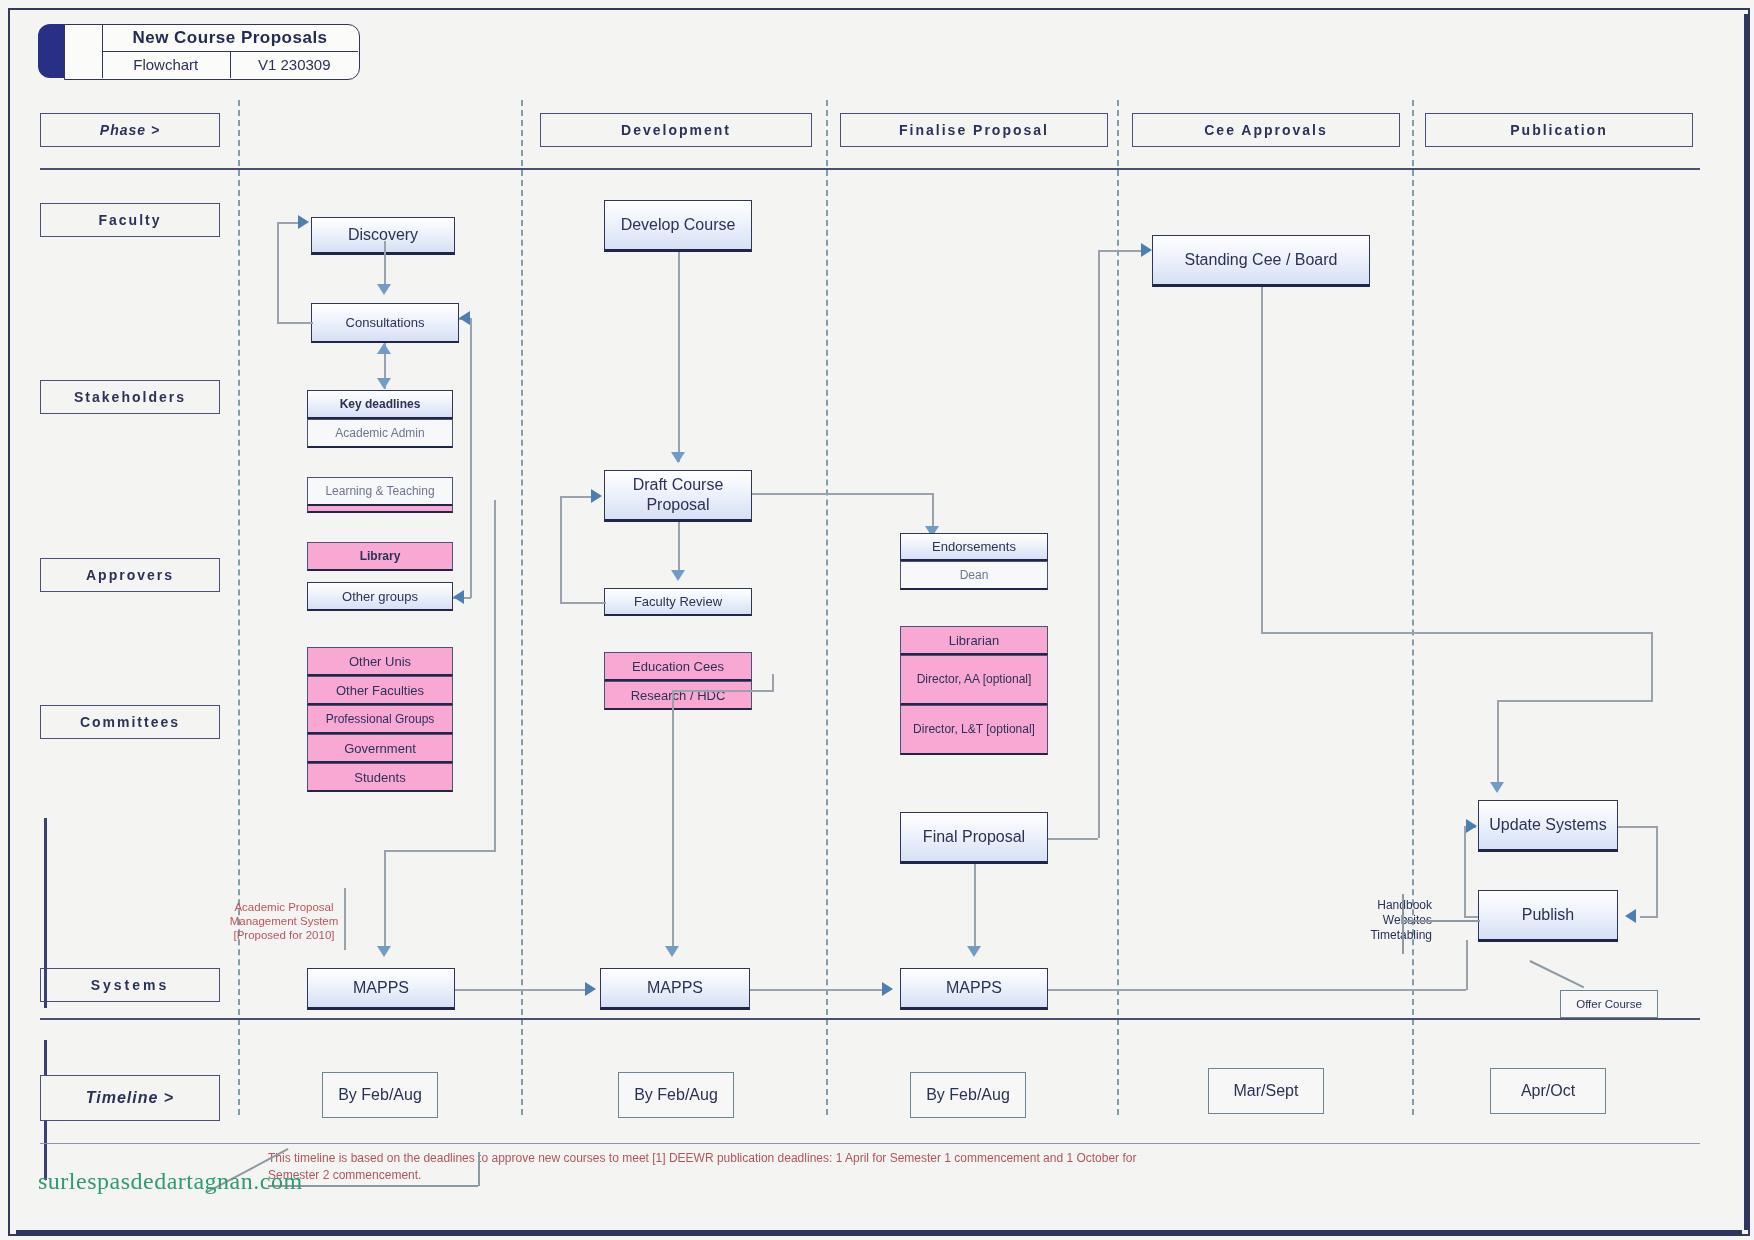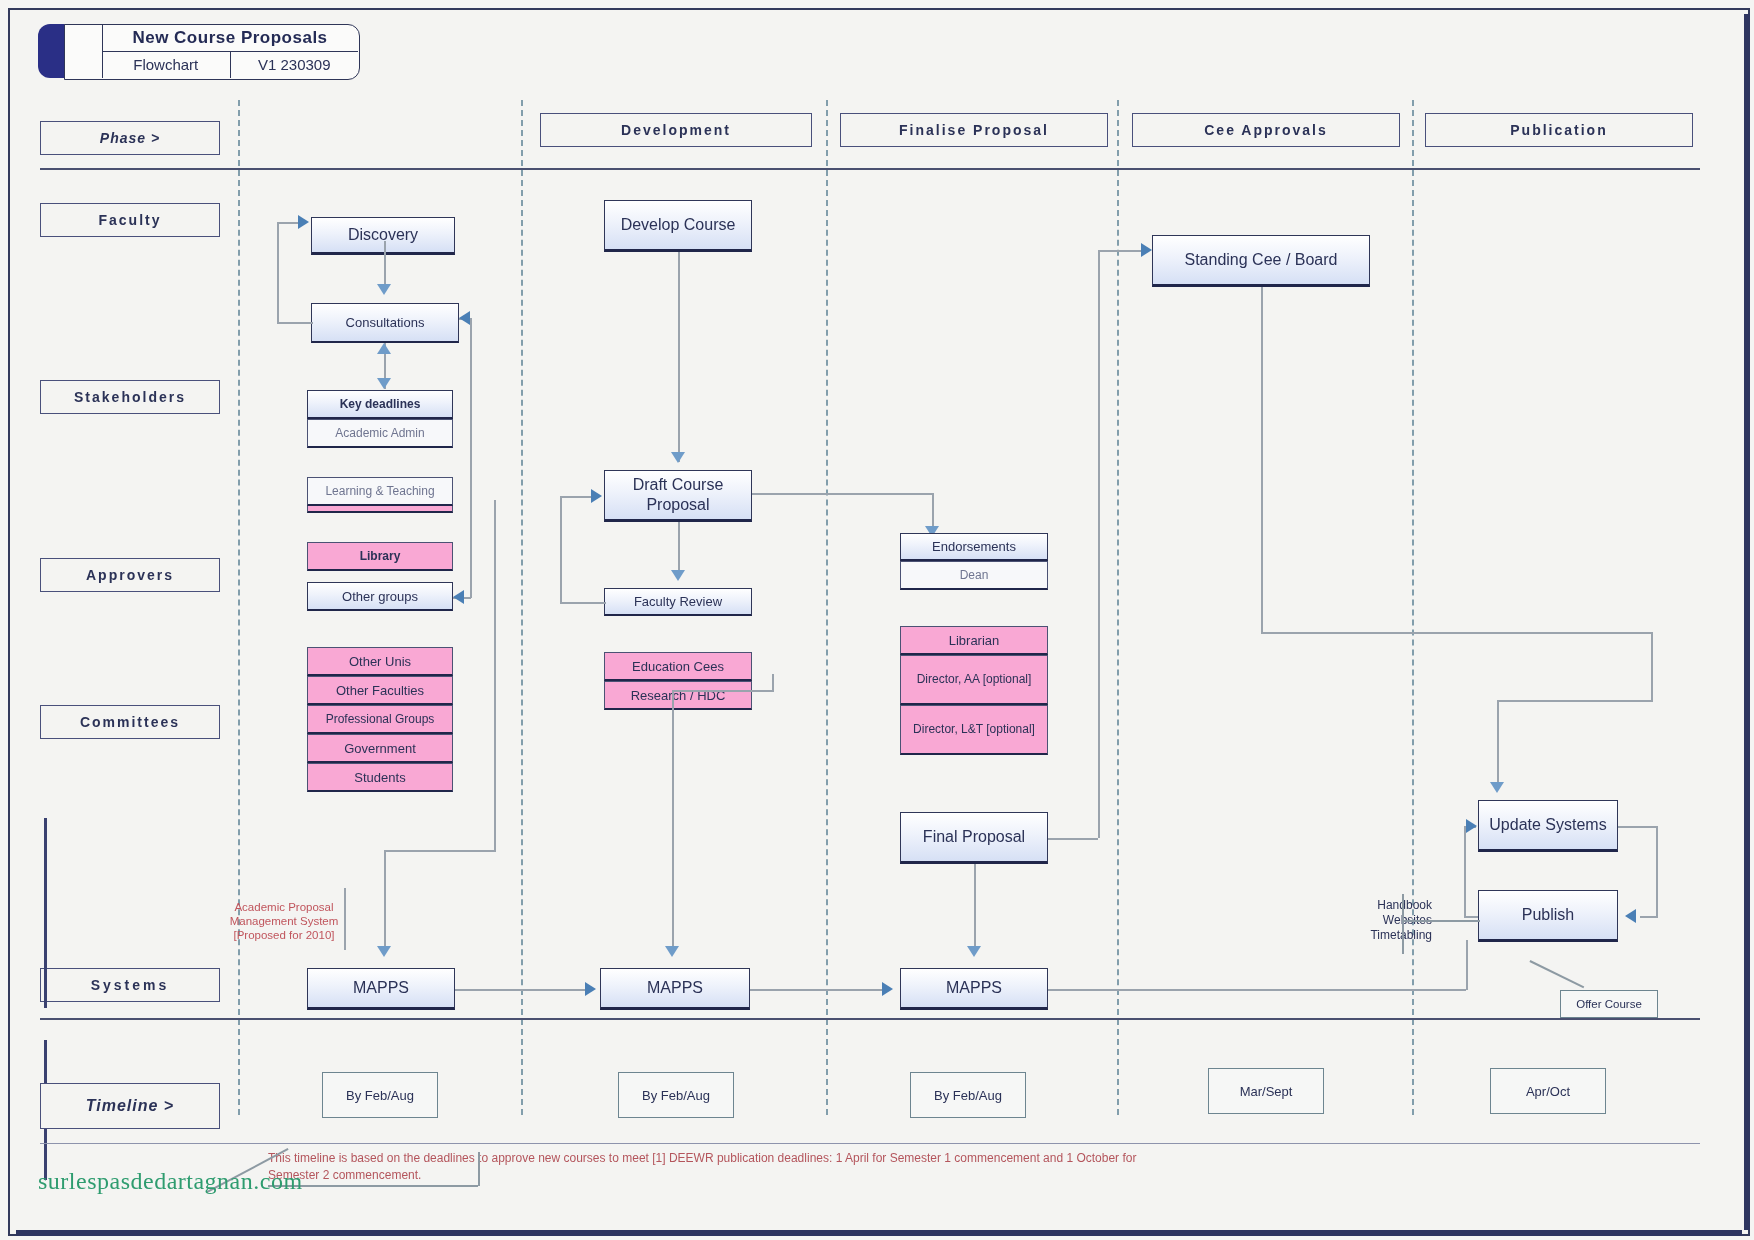--- a/index.html
+++ b/index.html
@@ -19,40 +19,40 @@
   .tb-title{position:absolute;left:0;top:0;width:100%;height:27px;line-height:27px;text-align:center;font-size:17px;font-weight:bold;color:#242b55;letter-spacing:.5px;border-bottom:1.4px solid #2f3658;}
   .tb-sub{position:absolute;left:0;top:27px;width:100%;height:27px;display:flex;}
   .tb-sub>div{flex:1;line-height:27px;text-align:center;font-size:15px;color:#2b3257;}
   .tb-sub>div:first-child{border-right:1.4px solid #2f3658;}
   .tb-divline{position:absolute;left:64px;top:2px;width:1.4px;height:54px;background:#2f3658;}
 
   
   .chip{position:absolute;border:1.6px solid #49507b;background:#f4f4f2;
         display:flex;align-items:center;justify-content:center;
         font-size:14px;font-weight:bold;color:#2b3257;letter-spacing:2px;}
-  .chip.ital{font-style:italic;letter-spacing:1px;margin-top:8px;}
+  .chip.ital{font-style:italic;letter-spacing:1px;}
 
   
   .vdash{position:absolute;top:100px;width:0;height:1015px;border-left:2px dashed #6f90a0;opacity:.85;}
 
   
   .hrule{position:absolute;height:0;border-top:2px solid #4a5070;}
   .hrule.thin{border-top:1.3px solid #8d93ac;}
 
   
   .node{position:absolute;border:1.5px solid #2f3658;
         background:linear-gradient(180deg,#ffffff 0%,#eef2fb 45%,#d6e0f5 100%);
         display:flex;align-items:center;justify-content:center;text-align:center;
         color:#2b3257;box-sizing:border-box;}
   .node.big{font-size:16px;border-bottom:3px solid #20264a;}
   .node.mid{font-size:13px;border-bottom:2.5px solid #20264a;}
   .node.hdr{font-size:12px;font-weight:bold;border-bottom:2px solid #20264a;}
   .node.sub{font-size:12px;background:#f9a8d4;border:1.3px solid #4b5274;border-bottom:2px solid #20264a;margin-top:36px;}
   .node.subq{font-size:12px;background:#f7f8fa;border:1.3px solid #4b5274;border-bottom:2px solid #20264a;color:#6f7590;}
-  .node.plain{font-size:13px;background:#f6f7f6;border:1.4px solid #6d8590;color:#2b3257;}
+  .node.plain{font-size:16px;background:#f6f7f6;border:1.4px solid #6d8590;color:#2b3257;}
 
   
   .ln{position:absolute;background:#9aa3ad;}
   .lnv{width:1.6px;}
   .lnh{height:1.6px;}
   .arw{position:absolute;width:0;height:0;}
   .arw.down{border-left:7px solid transparent;border-right:7px solid transparent;border-top:11px solid #6f9cc9;}
   .arw.up{border-left:7px solid transparent;border-right:7px solid transparent;border-bottom:11px solid #6f9cc9;}
   .arw.right{border-top:7px solid transparent;border-bottom:7px solid transparent;border-left:11px solid #4a7fb5;}
   .arw.left{border-top:7px solid transparent;border-bottom:7px solid transparent;border-right:11px solid #4a7fb5;}

